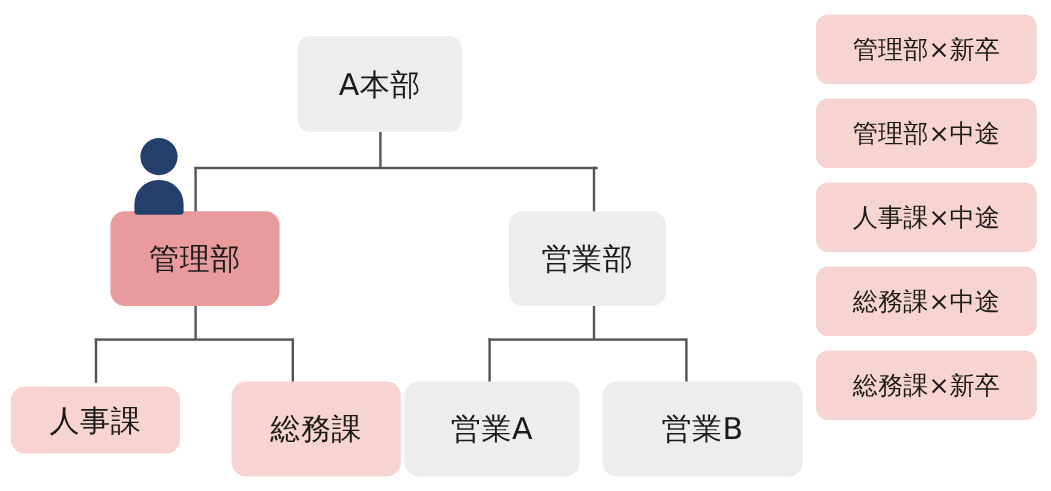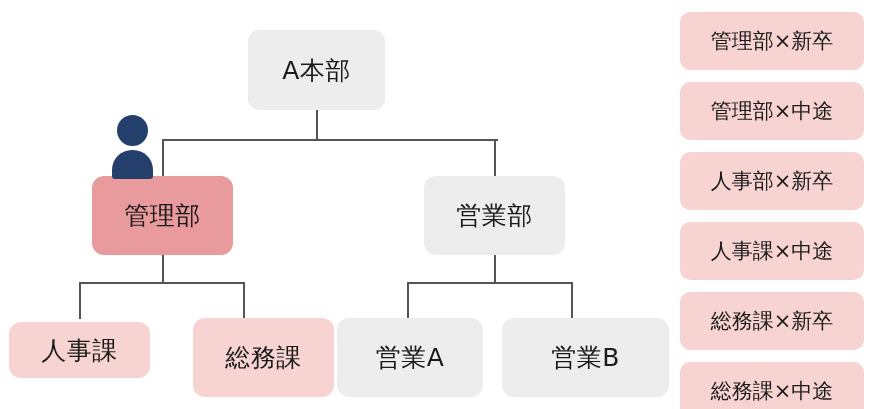--- a/index.html
+++ b/index.html
@@ -121,32 +121,31 @@
 
   <div class="person" style="left:112px; top:115px; width:41px; height:64px;">
     <div class="head"></div>
     <div class="body"></div>
   </div>
 
   <div class="node gray" style="left:248px; top:30px; width:137px; height:80px;border-radius:11px;">A本部</div>
 
   <div class="node salmon" style="left:92px; top:176px; width:141px; height:79px;">管理部</div>
 
-  <div class="node gray" style="left:424px; top:176px; width:141px; height:79px;">営業部</div>
+  <div class="node gray" style="left:424px; top:176px; width:131px; height:79px;">営業部</div>
 
   <div class="node lightpink" style="left:9px; top:322px; width:141px; height:56px;">人事課</div>
 
   <div class="node lightpink" style="left:173px; top:318px; width:141px; height:79px;margin-left:20px;">総務課</div>
 
   <div class="node gray" style="left:337px; top:318px; width:146px; height:79px;">営業A</div>
 
   <div class="node gray" style="left:502px; top:318px; width:167px; height:79px;">営業B</div>
 
   <div id="tag-list">
     <div class="tag">管理部×新卒</div>
     <div class="tag">管理部×中途</div>
-    <div class="tag">人事部×新卒</div>
     <div class="tag">人事課×中途</div>
+    <div class="tag">総務課×中途</div>
     <div class="tag">総務課×新卒</div>
-    <div class="tag">総務課×中途</div>
   </div>
 
 </div>
 
 </body></html>

